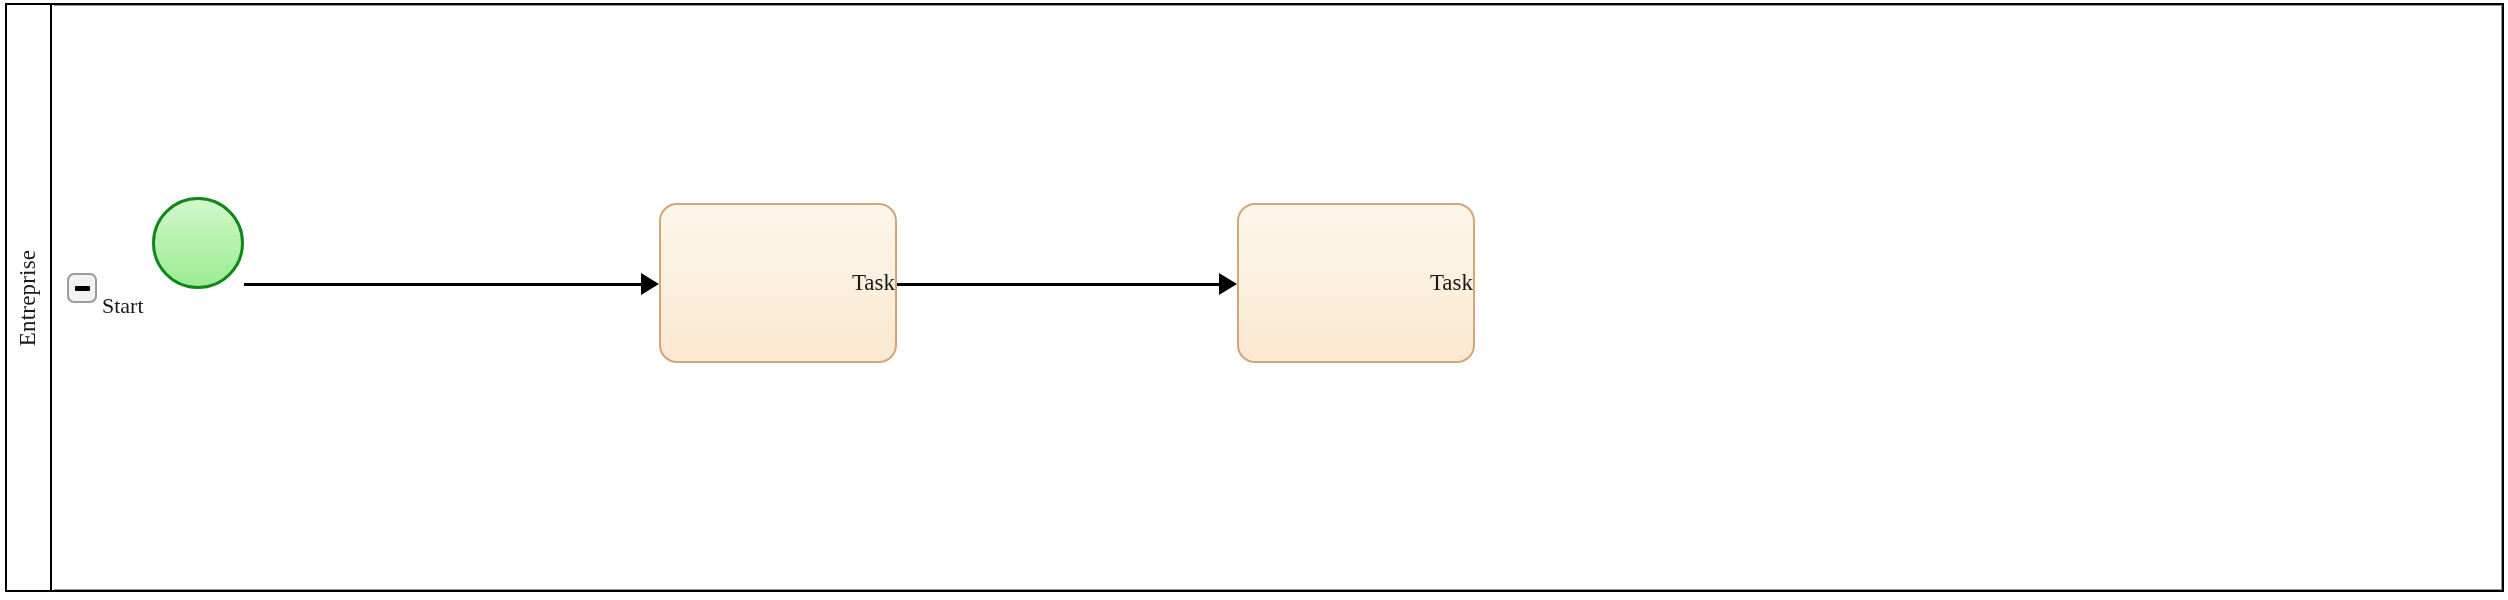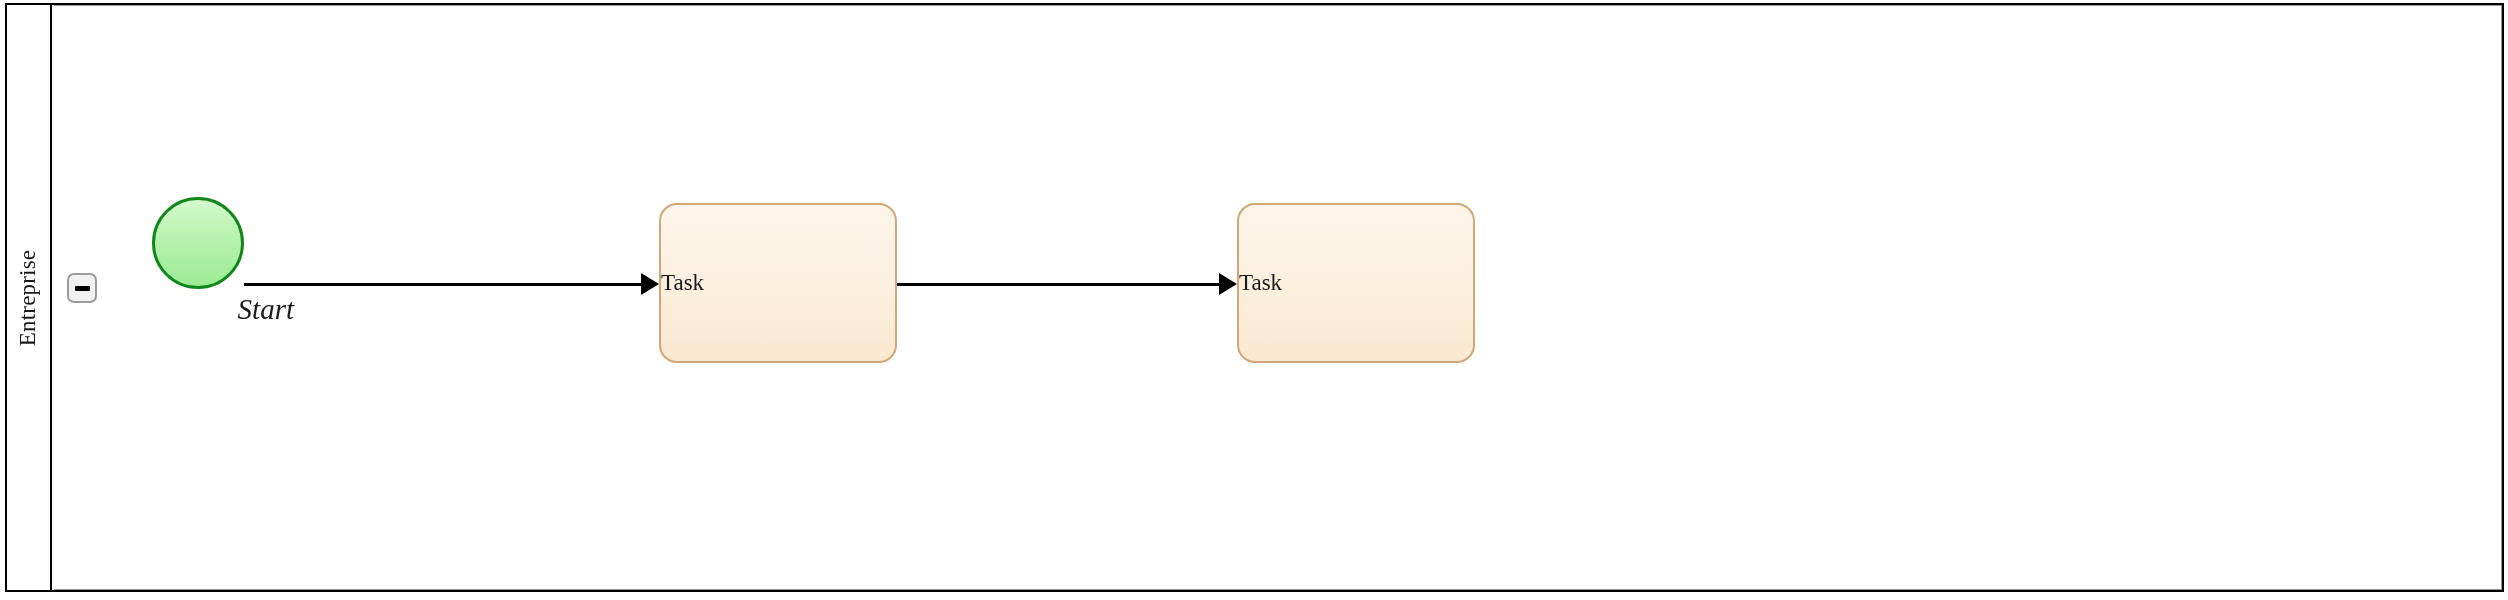--- a/index.html
+++ b/index.html
@@ -105,40 +105,39 @@
     box-sizing: border-box;
     border-radius: 50%;
     border: 3px solid #11861b;
     background: linear-gradient(to bottom, #d4f8cd 0%, #bdf3b4 35%, #9cec93 100%);
   }
   .start-label {
     position: absolute;
     left: -50px;
     top: 96px;
     width: 192px;
-    text-align: right;
-    font-size: 29px;
+    text-align: left;
+    font-size: 22px;
     color: #1a1a1a;
     white-space: nowrap;
-    font-style: italic;
   }
 
   
   .task {
     position: absolute;
     top: 197px;
     width: 238px;
     height: 160px;
     box-sizing: border-box;
     border: 2px solid #d2a679;
     border-radius: 18px;
     background: linear-gradient(to bottom, #fdf6ea 0%, #fcf1e0 45%, #fbe8d0 100%);
     display: flex;
     align-items: center;
-    justify-content: flex-start;
+    justify-content: flex-end;
   }
   .task-label {
     font-size: 23px;
     color: #1a1a1a;
     white-space: nowrap;
   }
   #task-1 { left: 605px; }
   #task-2 { left: 1183px; }
 
   

